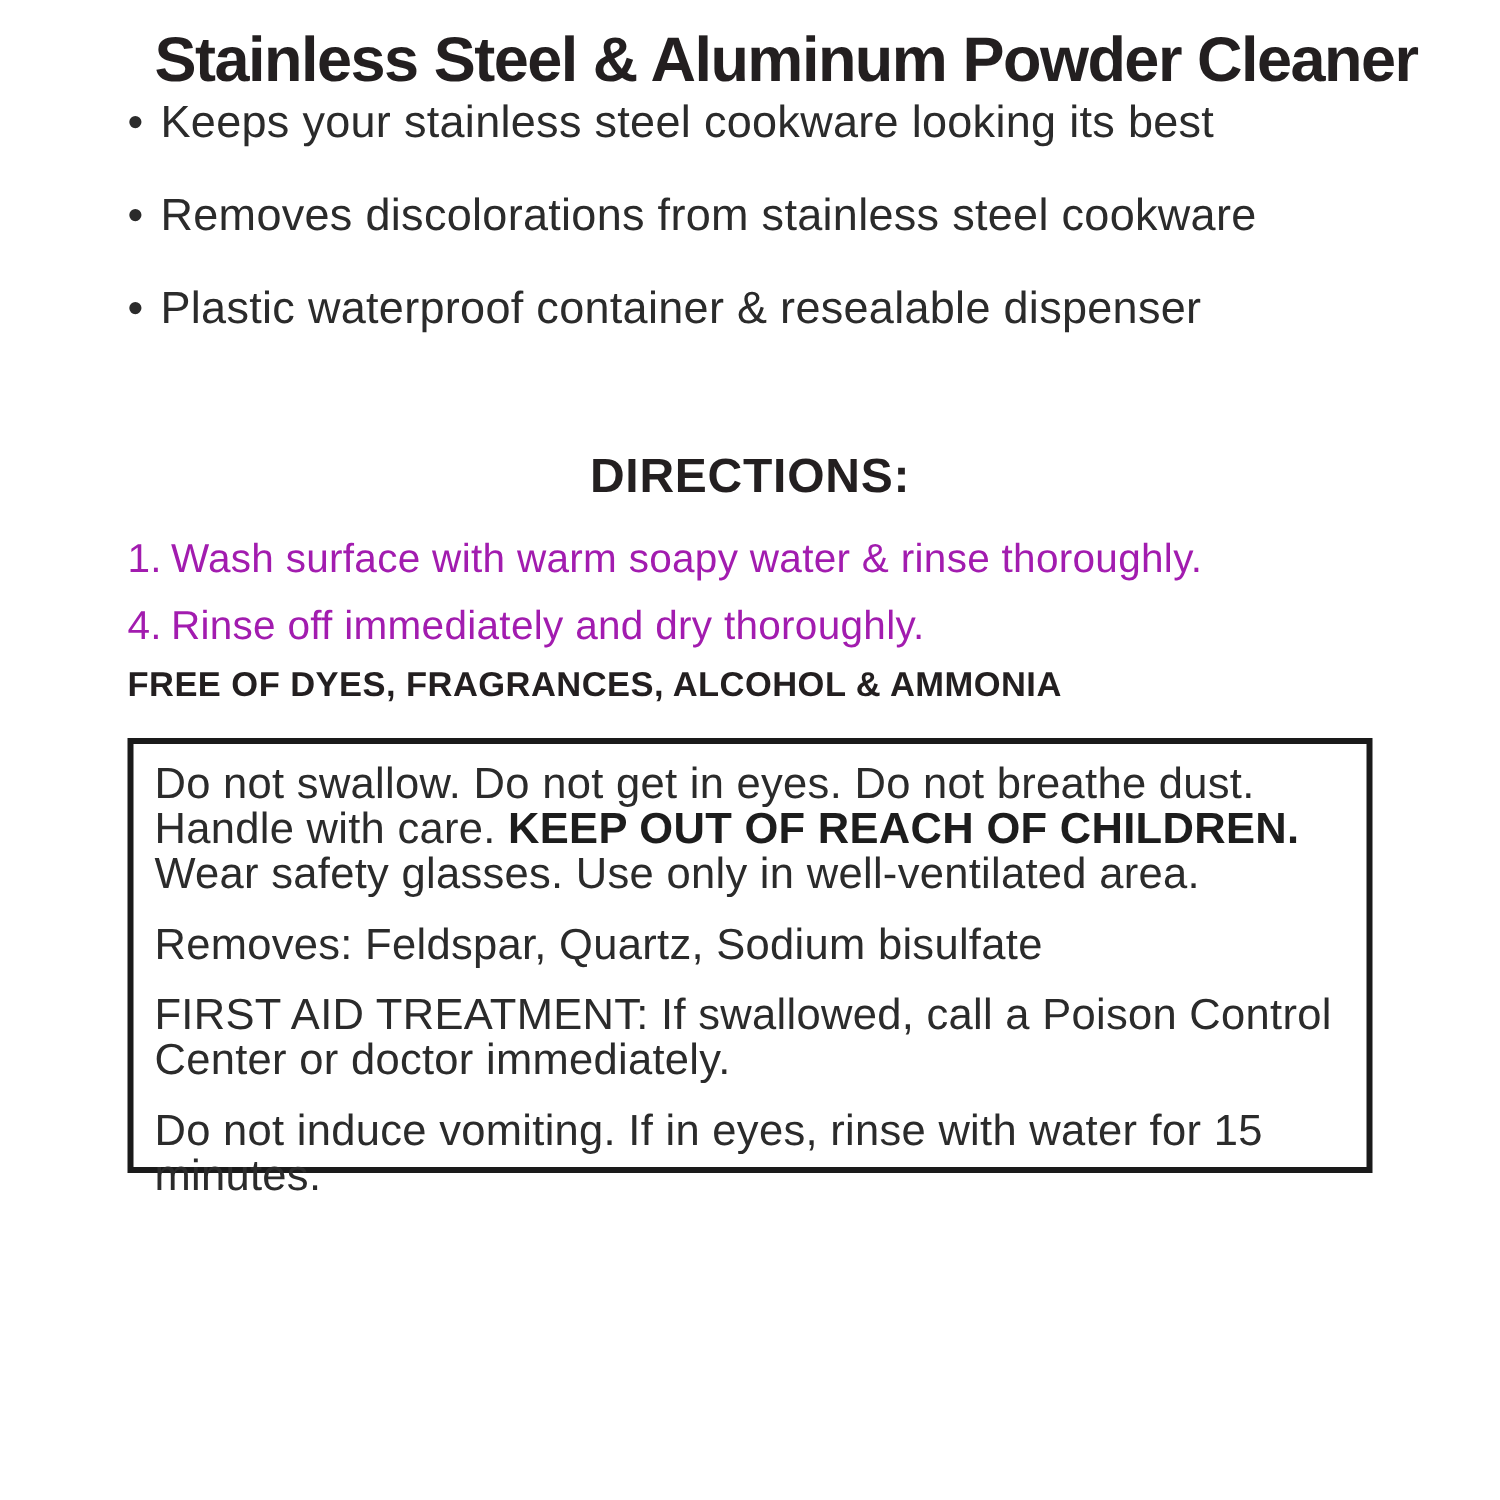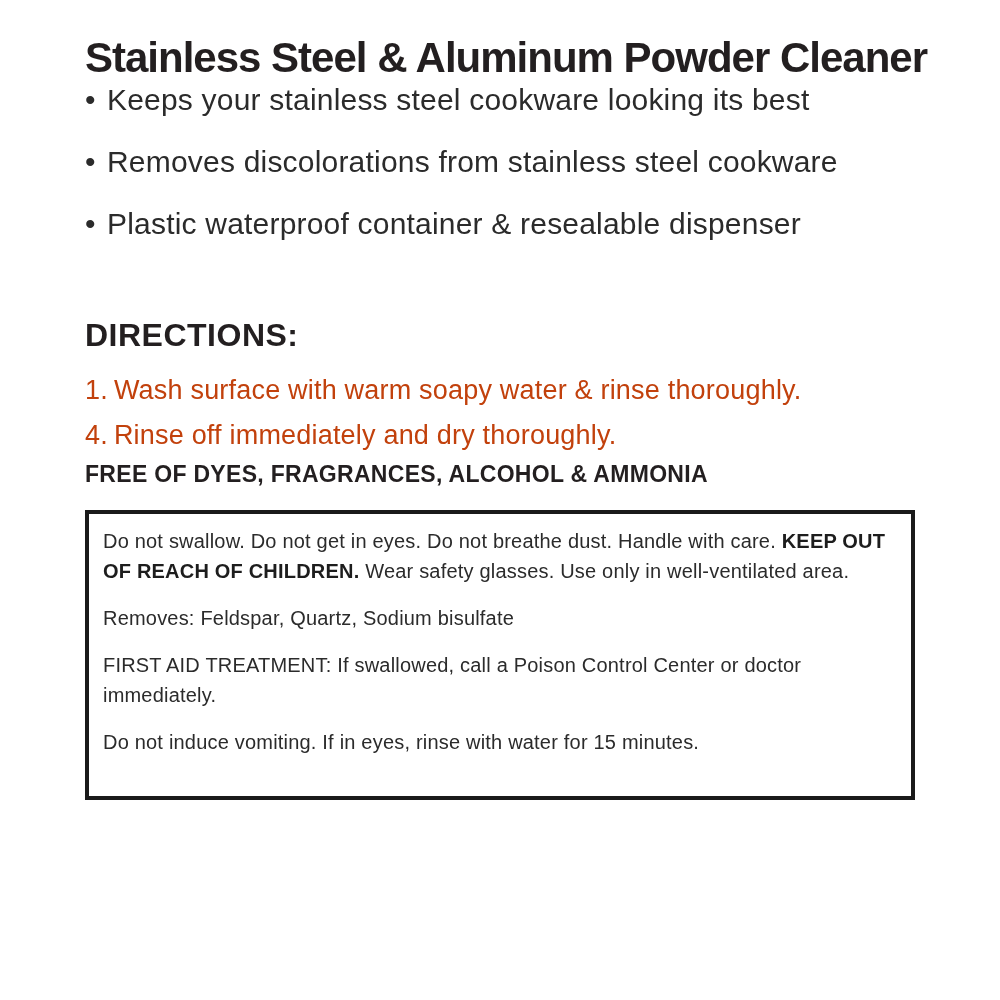--- a/index.html
+++ b/index.html
@@ -10,27 +10,28 @@
     font-family: "Liberation Sans", "DejaVu Sans", sans-serif;
     color: #231f20;
     overflow: hidden;
   }
   .page {
     width: 1000px;
     height: 1000px;
     padding: 0 85px;
   }
   .title {
-    padding-top: 34px;
+    padding-top: 16px;
     font-size: 42px;
     font-weight: 700;
     letter-spacing: -1px;
     text-align: center;
     line-height: 1.15;
     white-space: nowrap;
+    margin-left: 18px;
   }
   .features {
   }
   .feature {
     font-size: 30px;
     font-weight: 400;
     line-height: 36px;
     margin-bottom: 26px;
     color: #2b2b2b;
     letter-spacing: 0.2px;
@@ -38,49 +39,50 @@
   .feature .bullet {
     display: inline-block;
     width: 22px;
   }
   .directions-heading {
     margin-top: 74px;
     font-size: 32px;
     font-weight: 700;
     line-height: 38px;
     letter-spacing: 0.5px;
+    text-align: center;
   }
   .steps {
     margin-top: 14px;
   }
   .step {
     font-size: 27px;
     font-weight: 400;
     line-height: 45px;
-    color: #c2410c;
+    color: #a21caf;
     letter-spacing: 0.2px;
   }
   .step .step-num {
     margin-right: 6px;
   }
   .free-of-heading {
     font-size: 23px;
     font-weight: 700;
     line-height: 32px;
     letter-spacing: 0.3px;
   }
   .warning-box {
     margin-top: 20px;
     width: 830px;
     height: 290px;
     border: 4px solid #1a1a1a;
     padding: 12px 14px;
   }
   .warning-box p {
-    font-size: 20px;
+    font-size: 29px;
     font-weight: 400;
     line-height: 30px;
     margin-bottom: 17px;
     color: #2b2b2b;
     letter-spacing: 0.2px;
   }
   .warning-box p:last-child { margin-bottom: 0; }
   .warning-box .strong {
     font-weight: 700;
     color: #1d1d1d;

